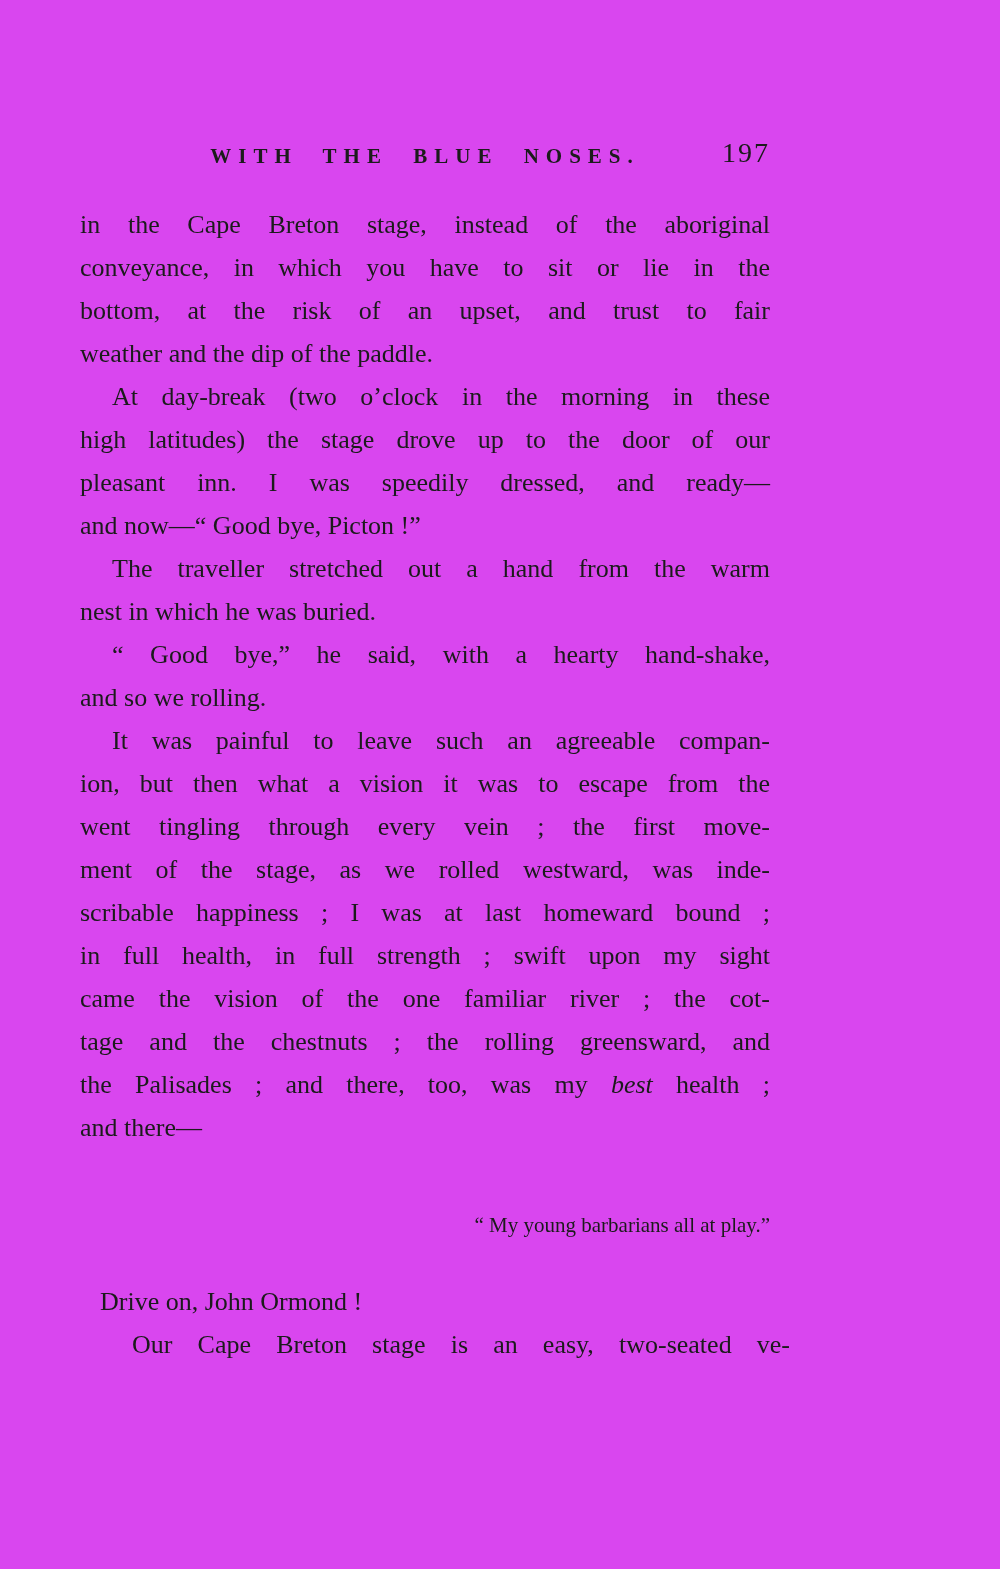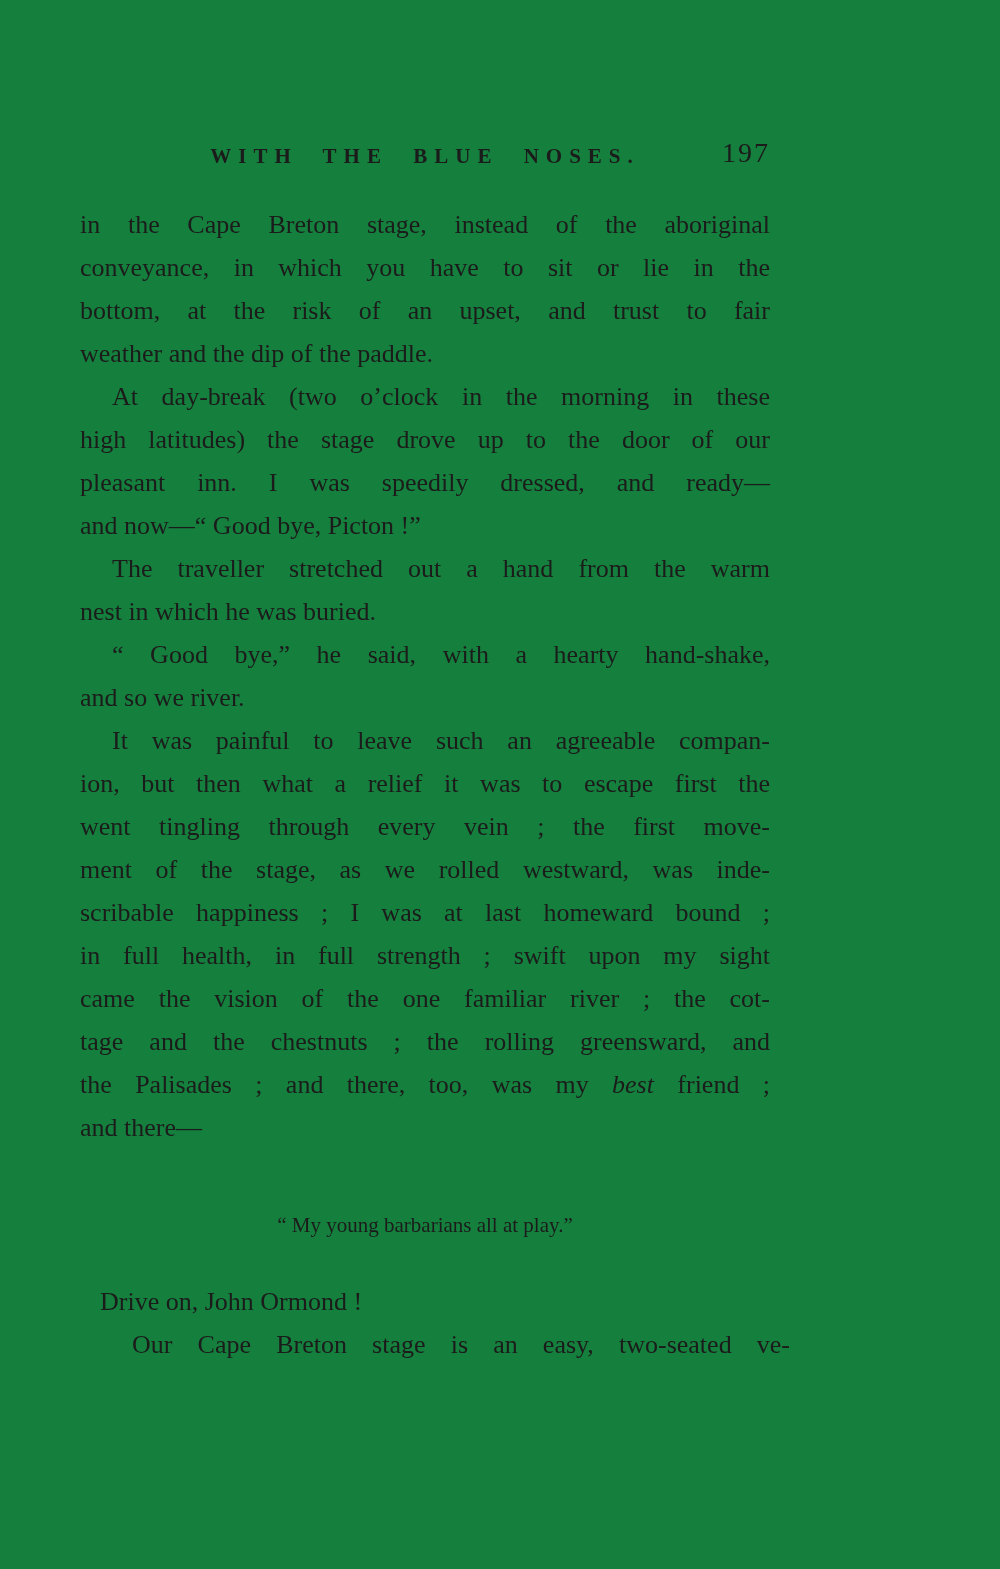--- a/index.html
+++ b/index.html
@@ -4,21 +4,21 @@
 <style>
   html, body { margin: 0; padding: 0; }
   body {
     width: 1000px; height: 1569px;
     background: #ffffff;
     color: #1b1b1b;
     font-family: "Liberation Serif", "DejaVu Serif", serif;
     position: relative;
     overflow: hidden;
   }
-  .sheet { position: absolute; inset: 0; background: #15803d; }
+  .sheet { position: absolute; inset: 0; background: #d946ef; }
 
   
   .running-head { position: absolute; top: 136px; left: 80px; width: 690px; height: 40px; }
   .title {
     position: absolute; left: 0; right: 0; top: 0;
     text-align: center;
     font-size: 21px; font-weight: bold;
     letter-spacing: 7px; word-spacing: 13px;
     line-height: 40px;
     white-space: nowrap;
@@ -35,21 +35,21 @@
     height: 43px; line-height: 43px;
     text-align: justify; text-align-last: justify;
   }
   .line.last { text-align: right; text-align-last: left; }
   .ind { text-indent: 32px; }
   .it { font-style: italic; margin-top: 24px; }
 
   
   .verse {
     position: absolute; top: 1204px; left: 80px; width: 690px;
-    text-align: center; font-size: 21px; line-height: 43px;
+    text-align: right; font-size: 21px; line-height: 43px;
   }
 
   
   .closing { position: absolute; top: 1280px; left: 80px; width: 690px; margin-left: 20px; }
 </style>
 </head>
 <body>
 
 <div class="sheet">
 
@@ -63,30 +63,30 @@
     <div class="line">conveyance, in which you have to sit or lie in the</div>
     <div class="line">bottom, at the risk of an upset, and trust to fair</div>
     <div class="line last">weather and the dip of the paddle.</div>
     <div class="line ind">At day-break (two o’clock in the morning in these</div>
     <div class="line">high latitudes) the stage drove up to the door of our</div>
     <div class="line">pleasant inn.  I was speedily dressed, and ready—</div>
     <div class="line last">and now—“ Good bye, Picton !”</div>
     <div class="line ind">The traveller stretched out a hand from the warm</div>
     <div class="line last">nest in which he was buried.</div>
     <div class="line ind">“ Good bye,” he said, with a hearty hand-shake,</div>
-    <div class="line last">and so we river.</div>
+    <div class="line last">and so we rolling.</div>
     <div class="line ind">It was painful to leave such an agreeable compan-</div>
-    <div class="line">ion, but then what a relief it was to escape first the</div>
+    <div class="line">ion, but then what a vision it was to escape from the</div>
     <div class="line">went tingling through every vein ; the first move-</div>
     <div class="line">ment of the stage, as we rolled westward, was inde-</div>
     <div class="line">scribable happiness ; I was at last homeward bound ;</div>
     <div class="line">in full health, in full strength ; swift upon my sight</div>
     <div class="line">came the vision of the one familiar river ; the cot-</div>
     <div class="line">tage and the chestnuts ; the rolling greensward, and</div>
-    <div class="line"><span>the Palisades ; and there, too, was my </span><span class="it">best</span><span> friend ;</span></div>
+    <div class="line"><span>the Palisades ; and there, too, was my </span><span class="it">best</span><span> health ;</span></div>
     <div class="line last">and there—</div>
   </div>
 
   <div class="verse">“ My young barbarians all at play.”</div>
 
   <div class="closing">
     <div class="line last">Drive on, John Ormond !</div>
     <div class="line ind">Our Cape Breton stage is an easy, two-seated ve-</div>
   </div>
 

